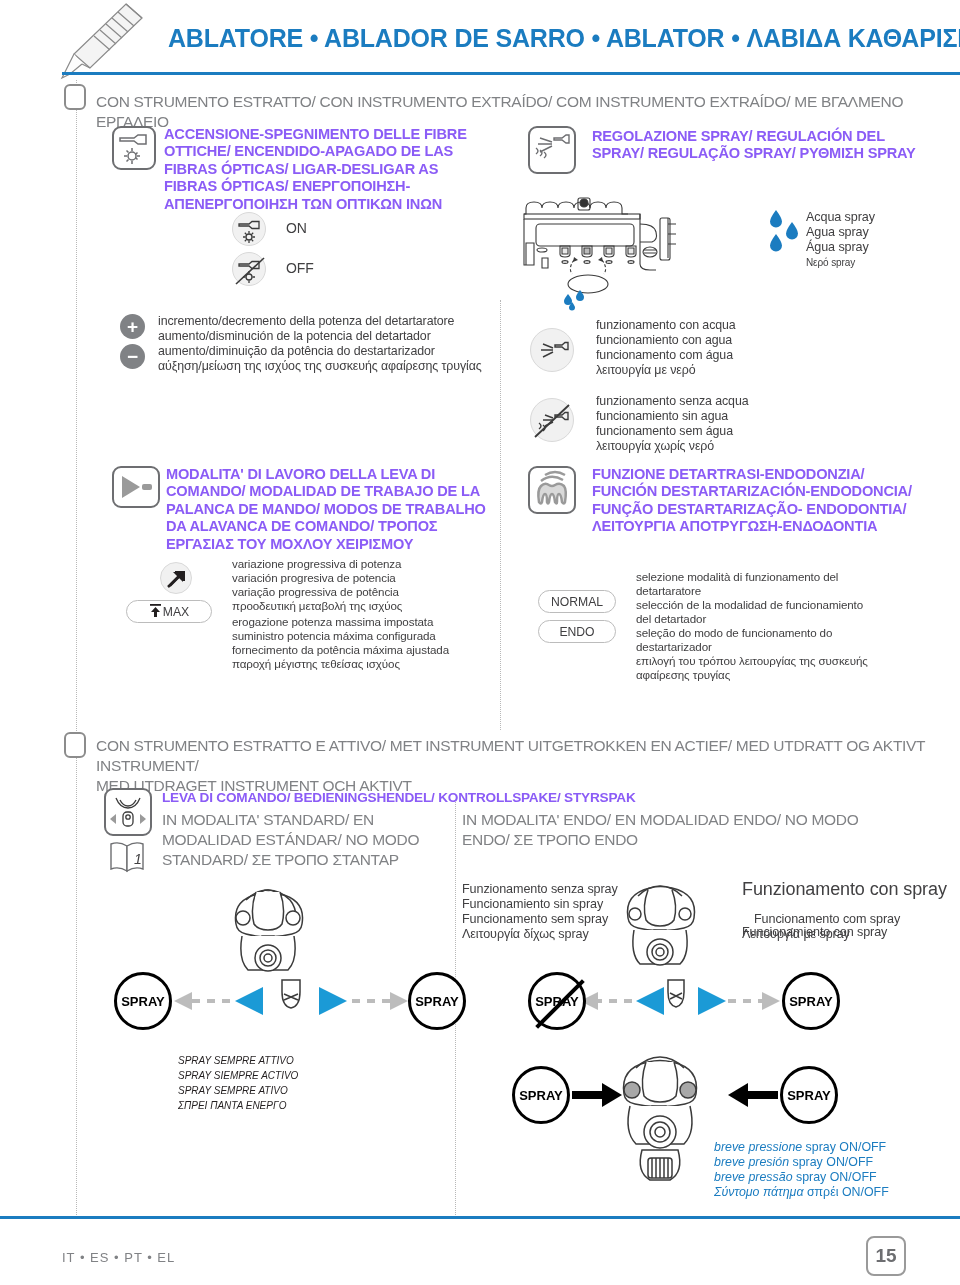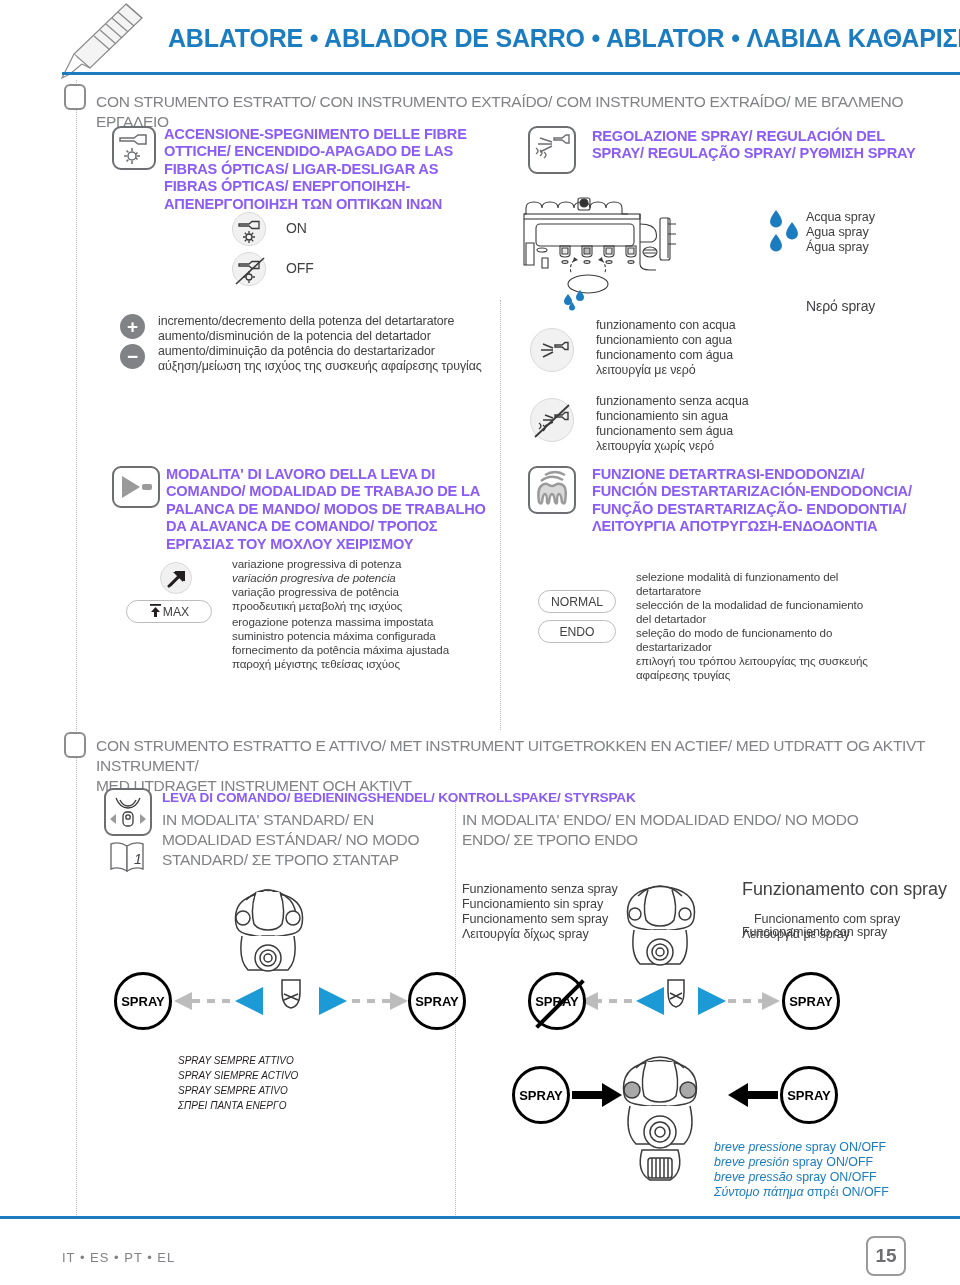--- a/index.html
+++ b/index.html
@@ -247,21 +247,21 @@
       <g fill="#1b7cc0">
         <path d="M8,4 q-6,8 -6,11.5 a6,6 0 0 0 12,0 q0,-3.5 -6,-11.5z"></path>
         <path d="M24,16 q-6,8 -6,11.5 a6,6 0 0 0 12,0 q0,-3.5 -6,-11.5z"></path>
         <path d="M8,28 q-6,8 -6,11.5 a6,6 0 0 0 12,0 q0,-3.5 -6,-11.5z"></path>
       </g>
     </svg>
   </div>
   <div class="body-txt" style="left:806px; top:210px; font-size:12.6px;">Acqua spray</div>
   <div class="body-txt" style="left:806px; top:225px; font-size:12.6px;">Agua spray</div>
   <div class="body-txt" style="left:806px; top:240px; font-size:12.6px;">Água spray</div>
-  <div class="body-txt" style="left:806px; top:255px; font-size:14px;margin-top:44px;">Νερό spray</div>
+  <div class="body-txt" style="left:806px; top:255px; font-size:10px;">Νερό spray</div>
 
   <div class="circ-dark" style="left:120px; top:314px; width:25px; height:25px; line-height:25px; font-size:19px;">+</div>
   <div class="circ-dark" style="left:120px; top:344px; width:25px; height:25px; line-height:25px; font-size:19px;">−</div>
   <div class="body-txt" style="left:158px; top:314px;">incremento/decremento della potenza del detartaratore</div>
   <div class="body-txt" style="left:158px; top:329px;">aumento/disminución de la potencia del detartador</div>
   <div class="body-txt" style="left:158px; top:344px;">aumento/diminuição da potência do destartarizador</div>
   <div class="body-txt" style="left:158px; top:359px;">αύξηση/μείωση της ισχύος της συσκευής αφαίρεσης τρυγίας</div>
 
   <div class="circ" style="left:530px; top:328px; width:44px; height:44px;">
     <svg width="44" height="44" viewBox="0 0 44 44">
@@ -306,21 +306,21 @@
       <g stroke="#231f20" stroke-width="2" fill="none">
         <path d="M9,23 L22,10"></path>
         <path d="M14,9 h9 v9" fill="none"></path>
         <path d="M9,23 L9,23"></path>
       </g>
       <path d="M22,9 l0,10 l-10,-10z" fill="#231f20"></path>
       <path d="M7,24 L21,10" stroke="#231f20" stroke-width="2.5"></path>
     </svg>
   </div>
   <div class="body-txt tiny" style="left:232px; top:557px;">variazione progressiva di potenza</div>
-  <div class="body-txt tiny" style="left:232px; top:571px;font-style:italic;">variación progresiva de potencia</div>
+  <div class="body-txt tiny" style="left:232px; top:571px;">variación progresiva de potencia</div>
   <div class="body-txt tiny" style="left:232px; top:585px;">variação progressiva de potência</div>
   <div class="body-txt tiny" style="left:232px; top:599px;">προοδευτική μεταβολή της ισχύος</div>
 
   <div class="pill" style="left:126px; top:600px; width:86px;">
     <span style="display:inline-block; vertical-align:-2px; margin-right:1px;">
       <svg width="13" height="15" viewBox="0 0 13 15">
           <g fill="#231f20">
             <rect x="1" y="1" width="11" height="1.8"></rect>
             <path d="M6.5,4 l4.5,5 h-3 v5 h-3 v-5 h-3z"></path>
           </g>

